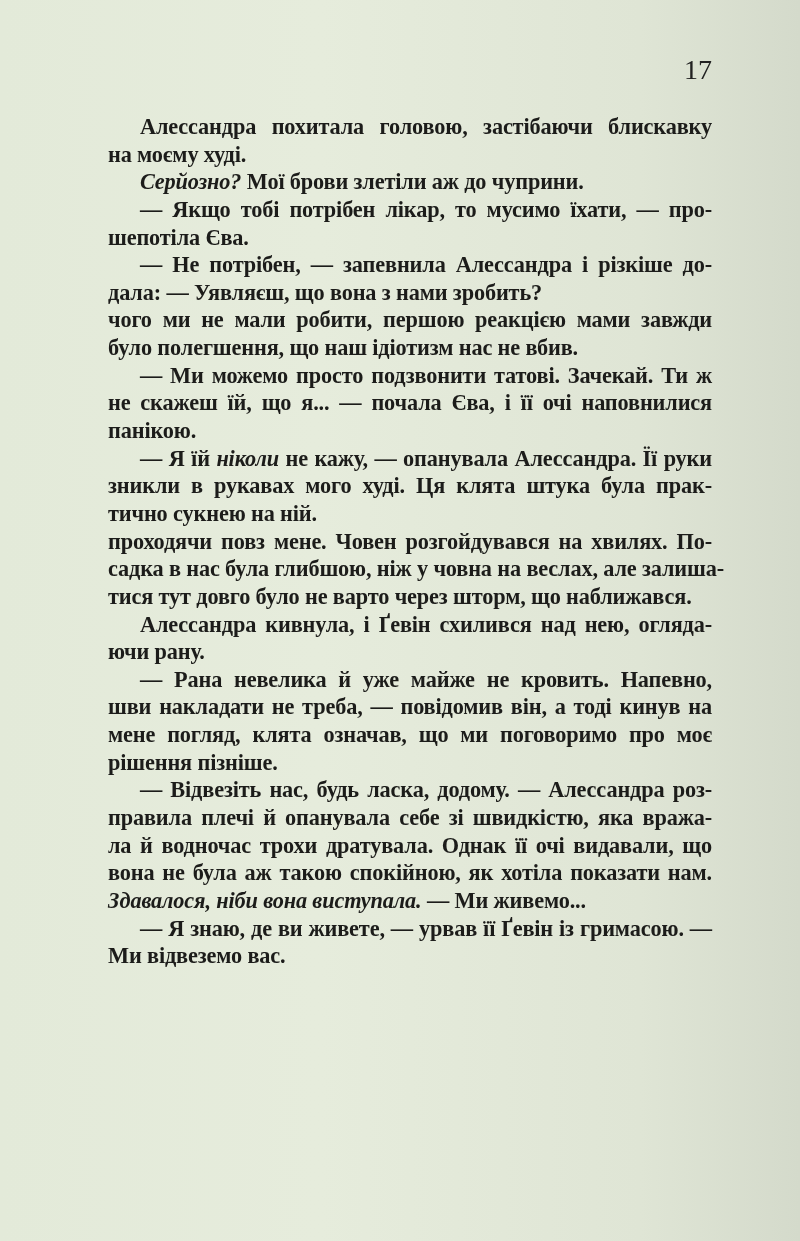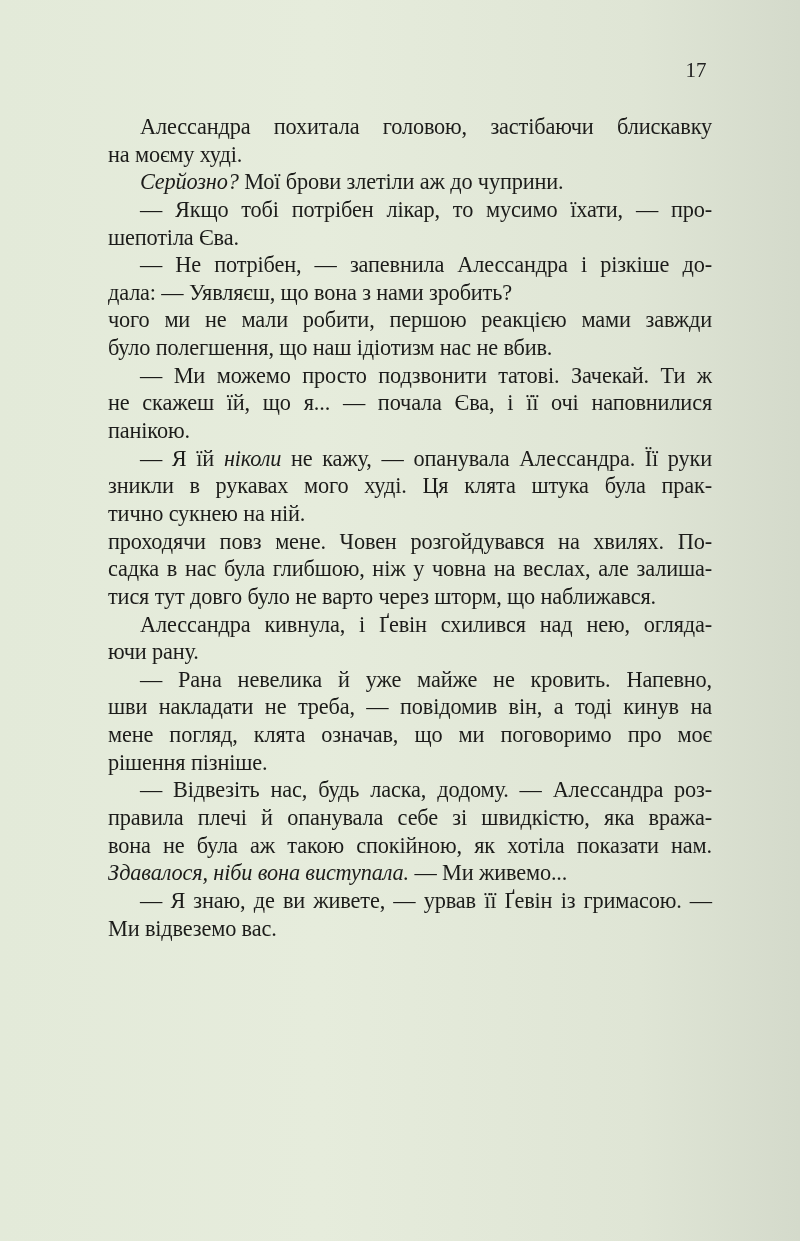--- a/index.html
+++ b/index.html
@@ -13,33 +13,34 @@
     background: linear-gradient(90deg, #e3ead9 0%, #e6ecdc 40%, #dfe5d5 80%, #d4dacb 100%);
     position: relative;
     font-family: "Liberation Serif", "DejaVu Serif", serif;
     color: #1c1c1a;
   }
   .page-number {
     position: absolute;
     top: 58px;
     left: 680px;
     width: 32px;
-    text-align: center;
-    font-size: 21px;
+    text-align: right;
+    font-size: 28px;
     line-height: 24px;
     color: #222;
   }
   .body-text {
     position: absolute;
     top: 113px;
     left: 108px;
     width: 604px;
     font-size: 22.3px;
     line-height: 27.65px;
     letter-spacing: -0.15px;
+    font-weight: bold;
   }
   .line {
     display: block;
     white-space: nowrap;
     height: 27.65px;
     text-align: justify;
     text-align-last: justify;
   }
   .line.last {
     text-align-last: left;
@@ -75,17 +76,18 @@
     <span class="line"><span class="seg">садка в нас була глибшою, ніж у човна на веслах, але залиша-</span></span>
     <span class="line last"><span class="seg">тися тут довго було не варто через шторм, що наближався.</span></span>
     <span class="line indent"><span class="seg">Алессандра кивнула, і Ґевін схилився над нею, огляда-</span></span>
     <span class="line last"><span class="seg">ючи рану.</span></span>
     <span class="line indent"><span class="seg">— Рана невелика й уже майже не кровить. Напевно,</span></span>
     <span class="line"><span class="seg">шви накладати не треба, — повідомив він, а тоді кинув на</span></span>
     <span class="line"><span class="seg">мене погляд, клята означав, що ми поговоримо про моє</span></span>
     <span class="line last"><span class="seg">рішення пізніше.</span></span>
     <span class="line indent"><span class="seg">— Відвезіть нас, будь ласка, додому. — Алессандра роз-</span></span>
     <span class="line"><span class="seg">правила плечі й опанувала себе зі швидкістю, яка вража-</span></span>
+    <span class="line"><span class="seg">ла й водночас трохи дратувала. Однак її очі видавали, що</span></span>
     <span class="line"><span class="seg">вона не була аж такою спокійною, як хотіла показати нам.</span></span>
     <span class="line last"><span class="seg italic">Здавалося, ніби вона виступала.</span><span class="seg"> — Ми живемо...</span></span>
     <span class="line indent"><span class="seg">— Я знаю, де ви живете, — урвав її Ґевін із гримасою. —</span></span>
     <span class="line last"><span class="seg">Ми відвеземо вас.</span></span>
   </div>
 
 </body></html>

